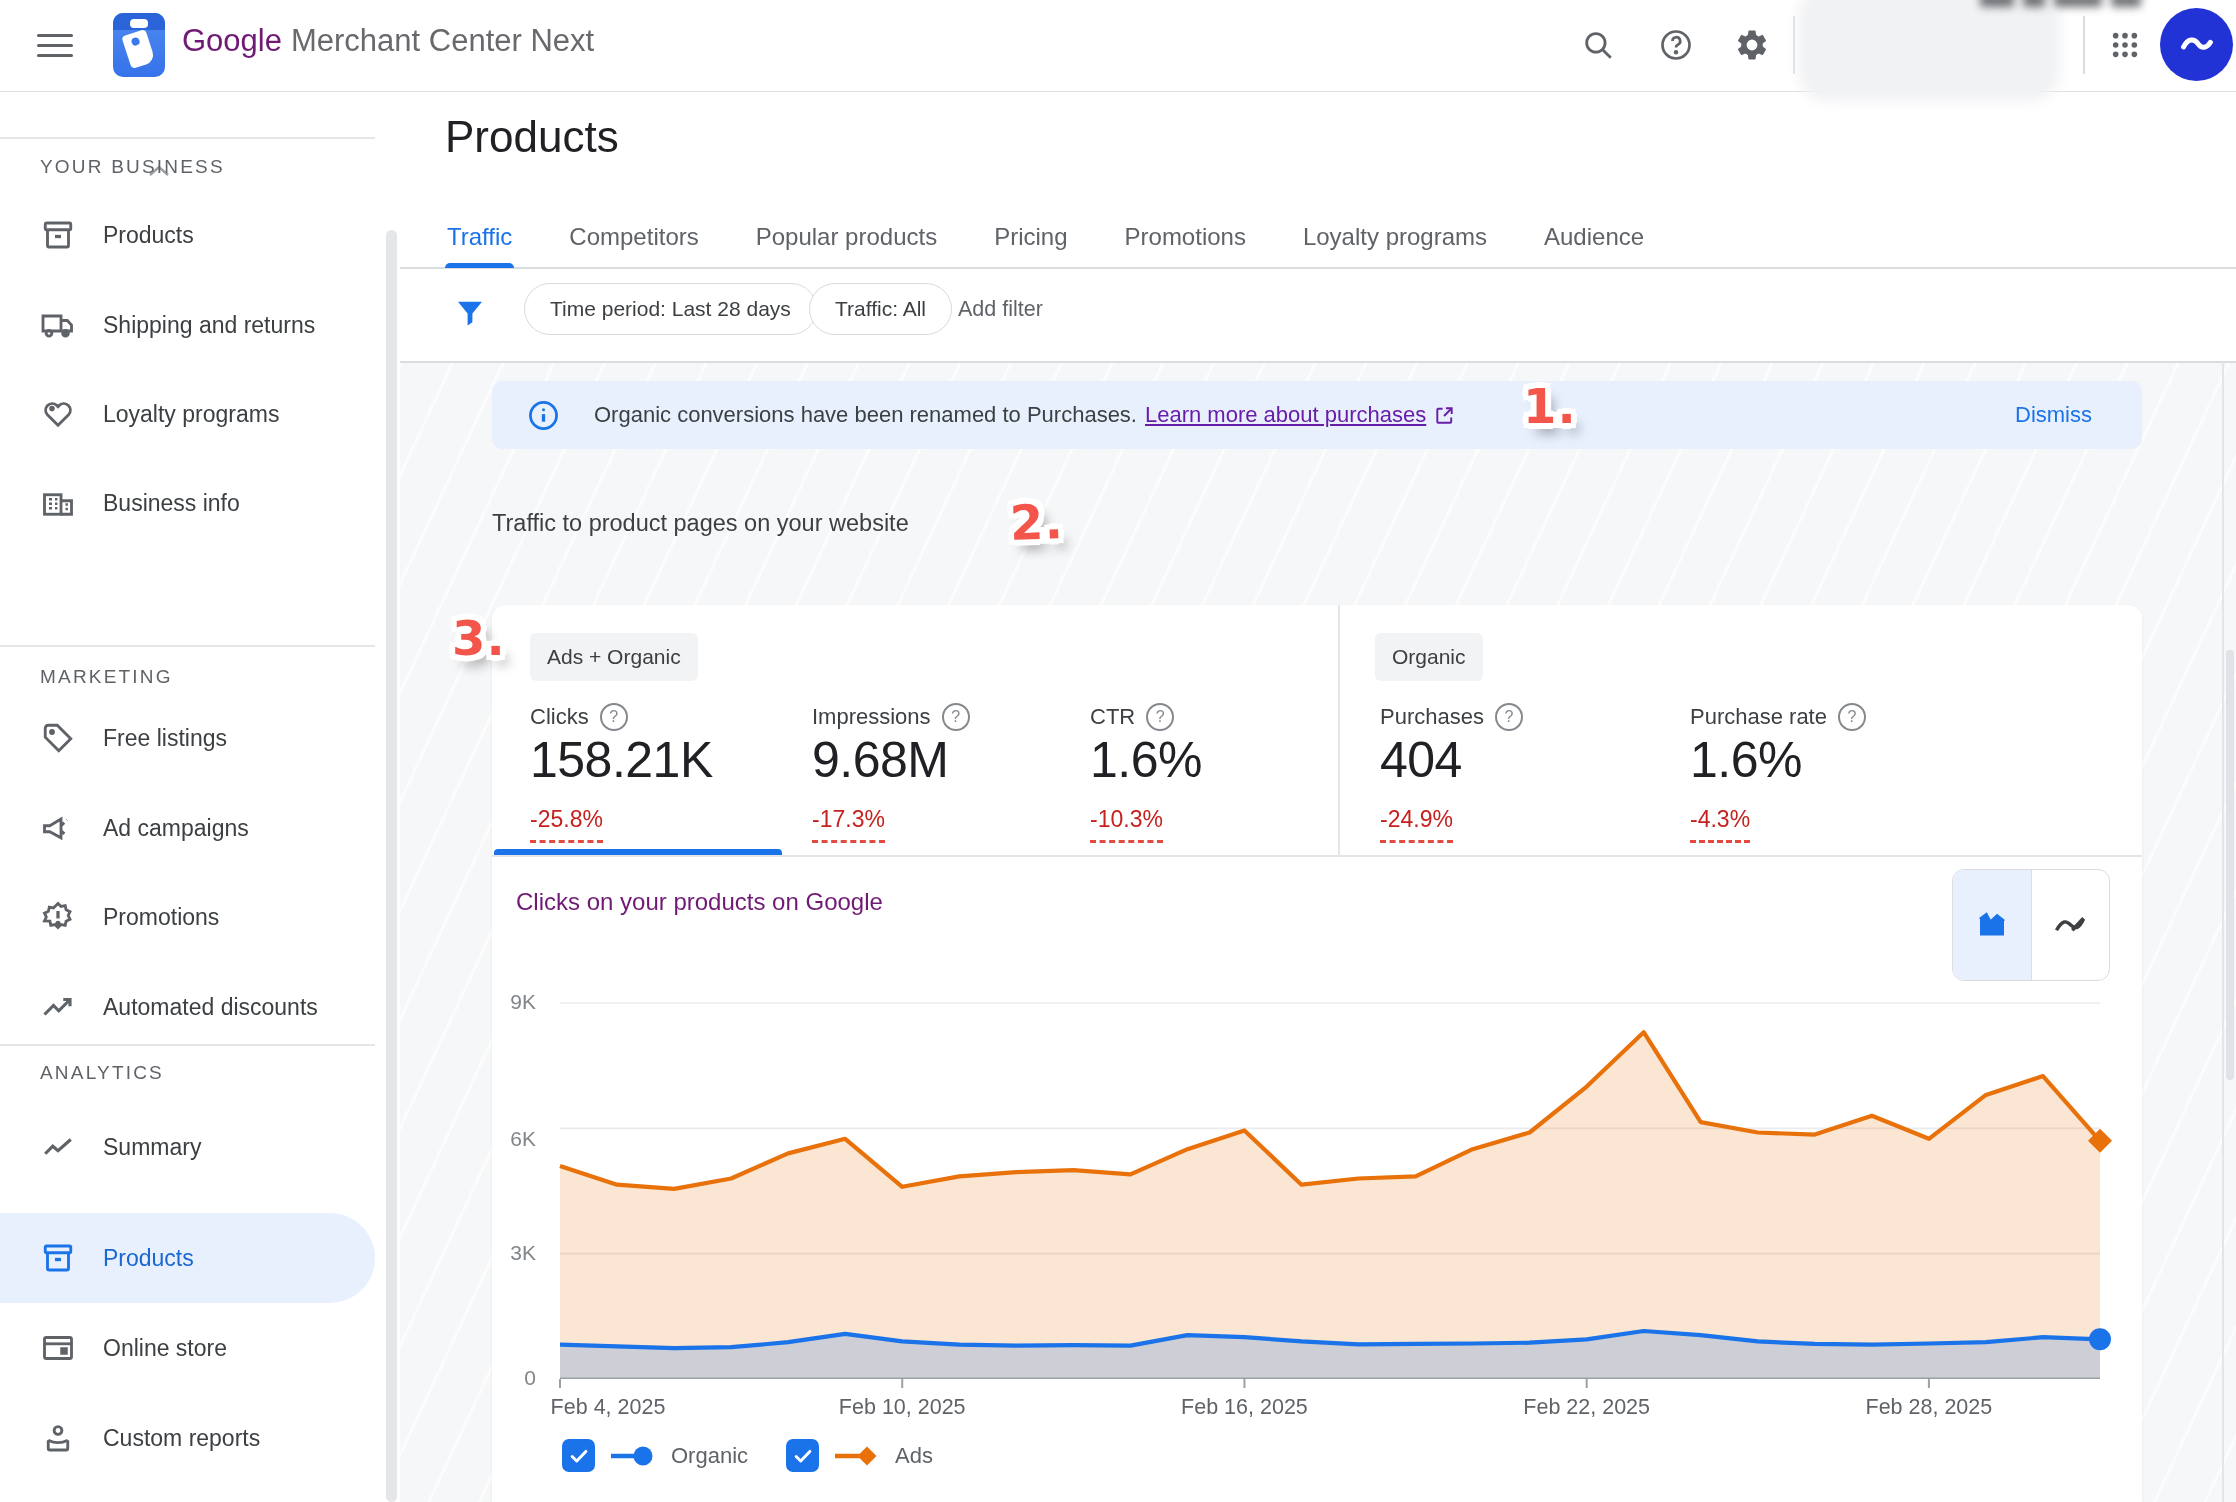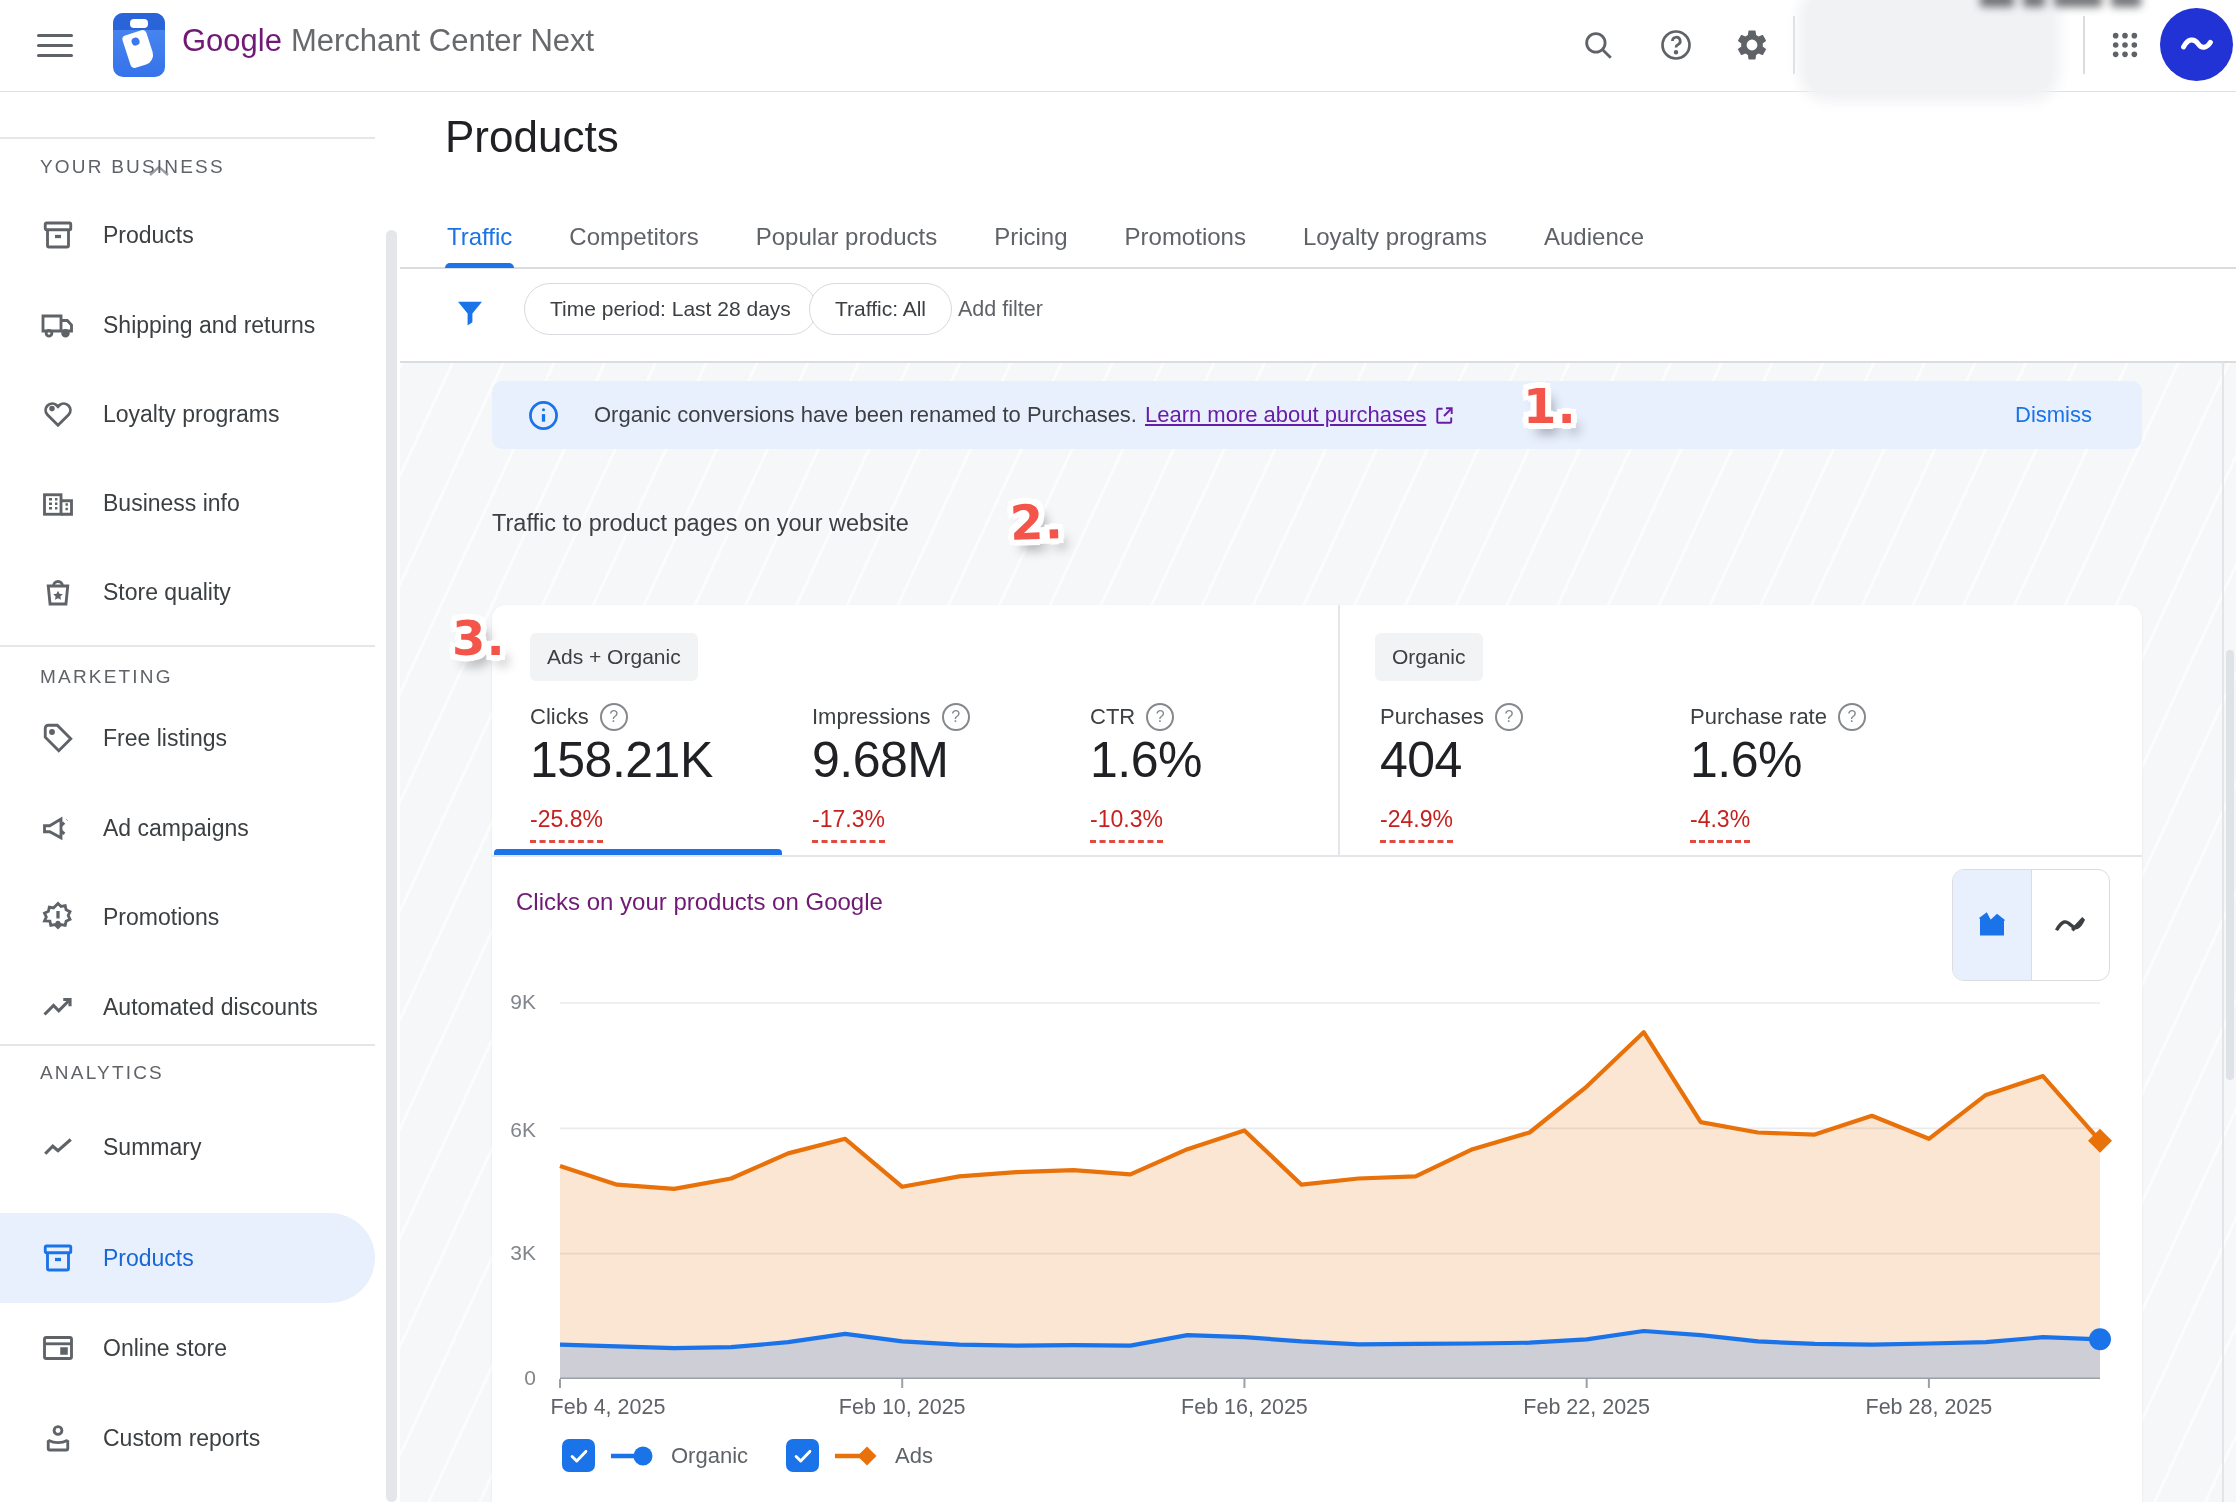--- a/index.html
+++ b/index.html
@@ -238,30 +238,20 @@
     <div class="nav-item" style="top:367px">
       <span class="nav-icon">
         <svg viewBox="0 0 24 24" fill="none" stroke="currentColor" stroke-width="1.9">
           <rect x="3" y="6.5" width="11" height="13"></rect>
             <path d="M14 10.5 h7 v9 h-7"></path>
           <path d="M6 9.5h2M6 12.5h2M6 15.5h2M10 9.5h1.6M10 12.5h1.6M10 15.5h1.6M17 13h1.6M17 16h1.6" stroke-width="1.6"></path>
           </svg>
         </span>
       <span class="nav-label">Business info</span>
     </div>
-    <div class="nav-item" style="top:456px">
-      <span class="nav-icon">
-        <svg viewBox="0 0 24 24" fill="none" stroke="currentColor" stroke-width="1.9">
-          <path d="M5.5 8 h13 l-1.2 12 H6.7 z"></path>
-            <path d="M9 8 a3 3 0 0 1 6 0"></path>
-          <path d="M12 11.2 l1 2 2.2.3 -1.6 1.5 .4 2.2 -2-1.1 -2 1.1 .4-2.2 -1.6-1.5 2.2-.3 z" fill="currentColor" stroke="none"></path>
-          </svg>
-        </span>
-      <span class="nav-label">Store quality</span>
-    </div>
 
     <div class="side-div" style="top:554px"></div>
     <div class="nav-section" style="top:575px">MARKETING</div>
 
     <div class="nav-item" style="top:602px">
       <span class="nav-icon">
         <svg viewBox="0 0 24 24" fill="none" stroke="currentColor" stroke-width="1.9">
           <path d="M3.5 11.5 V5.5 a2 2 0 0 1 2-2 h6 l9 9 -8 8 z"></path>
           <circle cx="8" cy="8" r="1" fill="currentColor"></circle>
           </svg>
@@ -456,21 +446,21 @@
         <svg width="36" height="36" viewBox="0 0 24 24" fill="none" stroke="#3c4043" stroke-width="2.3">
           <path d="M3 15.5 C7 8.5 9.5 9 12.5 12 s5.5 2.5 8.5-4"></path>
           <path d="M13.5 15.5 L21 7.5"></path>
           </svg>
       </div>
     </div>
 
     <div id="y-axis">
         <div class="ytick" style="top: 363px;">0</div>
         <div class="ytick" style="top: 237.667px;">3K</div>
-        <div class="ytick" style="top: 115px;">6K</div>
+        <div class="ytick" style="top: 124px;">6K</div>
         <div class="ytick" style="top: -13px;">9K</div>
       </div>
     <svg id="chart-svg" viewBox="0 0 1540 376">
         <line x1="0" x2="1540" y1="250.66666666666669" y2="250.66666666666669" stroke="#e9ebee" stroke-width="1.6"></line>
         <line x1="0" x2="1540" y1="125.33333333333334" y2="125.33333333333334" stroke="#e9ebee" stroke-width="1.6"></line>
         <line x1="0" x2="1540" y1="0" y2="0" stroke="#e9ebee" stroke-width="1.6"></line>
         <polygon points="0.0,162.9 57.0,181.7 114.1,185.9 171.1,175.5 228.1,150.4 285.2,135.8 342.2,183.8 399.3,173.4 456.3,169.2 513.3,167.1 570.4,171.3 627.4,146.2 684.4,127.4 741.5,181.7 798.5,175.5 855.6,173.4 912.6,146.2 969.6,129.5 1026.7,83.6 1083.7,29.2 1140.7,119.1 1197.8,129.5 1254.8,131.6 1311.9,112.8 1368.9,135.8 1425.9,91.9 1483.0,73.1 1540.0,137.9 1540,376 0,376" fill="rgba(232,113,10,0.18)"></polygon>
         <polygon points="0.0,341.7 57.0,343.4 114.1,345.1 171.1,344.2 228.1,339.2 285.2,330.9 342.2,338.4 399.3,341.7 456.3,342.6 513.3,342.2 570.4,342.6 627.4,332.1 684.4,334.2 741.5,338.4 798.5,341.3 855.6,340.9 912.6,340.5 969.6,339.7 1026.7,336.3 1083.7,328.0 1140.7,332.1 1197.8,338.4 1254.8,340.9 1311.9,341.7 1368.9,340.5 1425.9,339.2 1483.0,334.2 1540.0,336.3 1540,376 0,376" fill="rgba(26,115,232,0.20)"></polygon>
         <line x1="0" x2="1540" y1="375.2" y2="375.2" stroke="#9aa0a6" stroke-width="1.6"></line>
         <line x1="0" x2="0" y1="376" y2="385" stroke="#9aa0a6" stroke-width="2"></line>

